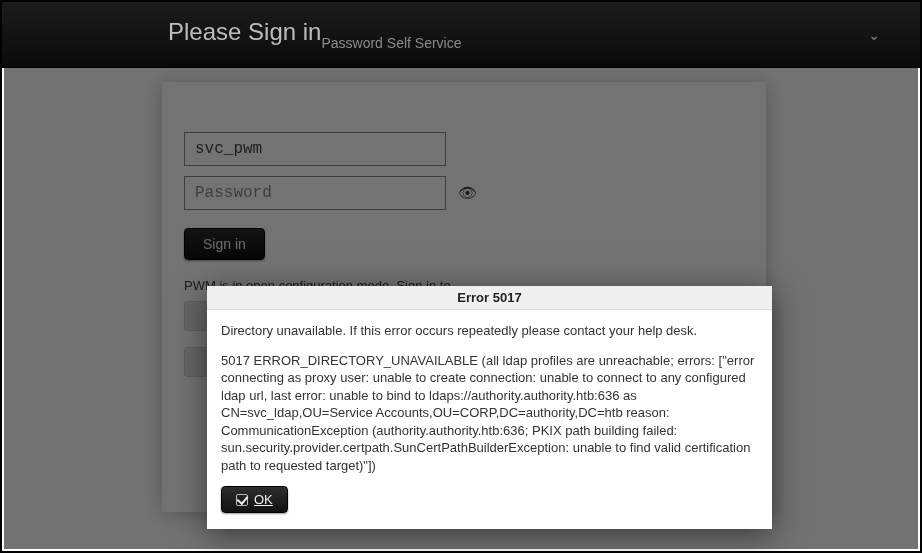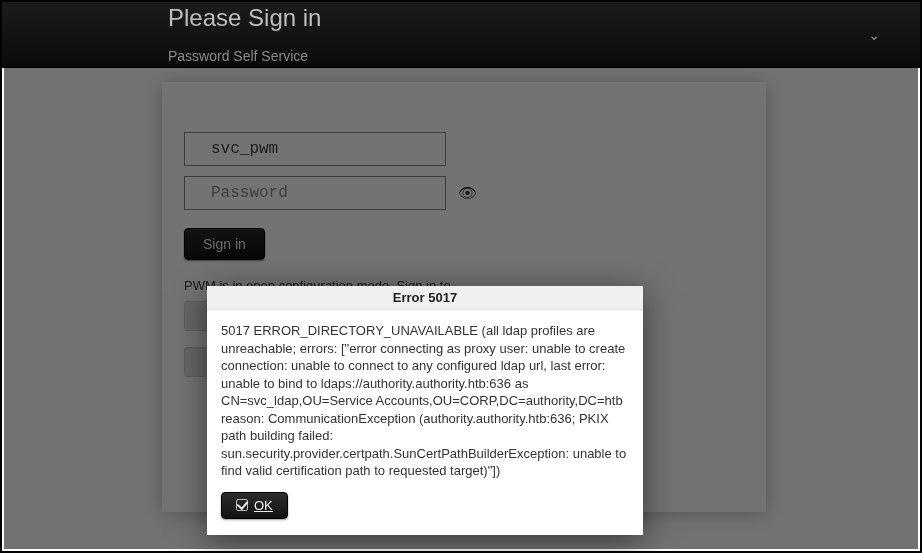--- a/index.html
+++ b/index.html
@@ -10,41 +10,41 @@
     height: 66px;
     background: linear-gradient(#1c1c1c, #0a0a0a);
     color: #ccc;
     padding-left: 166px;
     display: flex;
     align-items: center;
     justify-content: space-between;
     padding-right: 40px;
     border-bottom: 1px solid #000;
   }
-  .topbar-left { display:flex; flex-direction:column; justify-content:center; }
+  .topbar-left { display:flex; flex-direction:row; justify-content:center; }
   .topbar h1 { font-size: 24px; font-weight: 400; color: #bdbdbd; line-height: 1.1; }
   .topbar .sub { font-size: 14px; color: #8b8b8b; margin-top: 16px; }
   .chevron { color:#888; font-size: 14px; cursor: pointer; user-select:none; }
 
   .card {
     position: absolute;
     left: 160px;
     top: 80px;
     width: 604px;
     min-height: 430px;
     background: #fff;
     box-shadow: 0 2px 18px rgba(0,0,0,0.25);
     padding: 50px 22px 24px 22px;
   }
 
   .field-row { margin-bottom: 10px; display:flex; align-items:center; }
   input.text {
     width: 262px;
     height: 34px;
-    padding: 6px 26px;
+    padding: 6px 10px;
     border: 1px solid #888;
     background: #fff;
     font-family: "Courier New", monospace;
     font-size: 16px;
     color: #444;
   }
   input.text::placeholder { color: #8a8a8a; font-family: "Courier New", monospace; }
   .eye { margin-left: 12px; color:#333; font-size: 15px; cursor:pointer; }
 
   .btn-dark {
@@ -74,21 +74,21 @@
   
   .overlay {
     position:absolute; inset: 66px 2px 2px 2px;
     background: rgba(0,0,0,0.55);
   }
 
   .modal {
     position: absolute;
     left: 205px;
     top: 284px;
-    width: 436px;
+    width: 565px;
     background: #fff;
     box-shadow: 0 6px 30px rgba(0,0,0,0.5);
     font-size: 13px;
     color: #333;
   }
   .modal-title {
     background: #f0f0f0;
     text-align: center;
     font-weight: bold;
     font-size: 13px;
@@ -150,19 +150,20 @@
   <div class="lower-text">PWM is in open configuration mode. Sign in to …</div>
   <div class="ghost-btn"></div>
   <div class="ghost-btn"></div>
 </div>
 
 <div class="overlay"></div>
 
 <div class="modal">
   <div class="modal-title">Error 5017</div>
   <div class="modal-body">
+    <p>Directory unavailable. If this error occurs repeatedly please contact your help desk.</p>
     <p>5017 ERROR_DIRECTORY_UNAVAILABLE (all ldap profiles are unreachable; errors: ["error connecting as proxy user: unable to create connection: unable to connect to any configured ldap url, last error: unable to bind to ldaps://authority.authority.htb:636 as CN=svc_ldap,OU=Service Accounts,OU=CORP,DC=authority,DC=htb reason: CommunicationException (authority.authority.htb:636; PKIX path building failed: sun.security.provider.certpath.SunCertPathBuilderException: unable to find valid certification path to requested target)"])</p>
     <button class="modal-ok">
       <span class="check-icon"></span>
       <span>OK</span>
     </button>
   </div>
 </div>
 
 </body></html>

